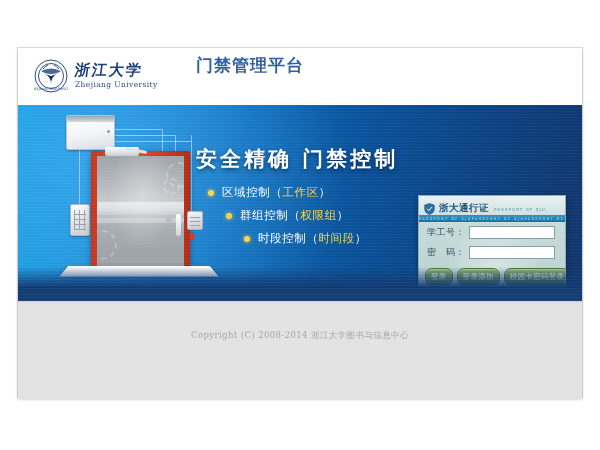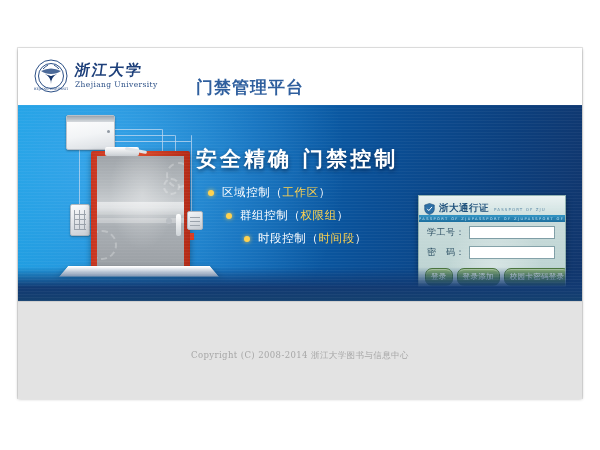--- a/index.html
+++ b/index.html
@@ -27,21 +27,21 @@
   .zju-cn{
     display:block;color:#1d3f7a;font-family:"DejaVu Serif","Liberation Serif",serif;
     font-size:15px;font-weight:bold;letter-spacing:2px;line-height:15px;
     transform:skewX(-8deg);
   }
   .zju-en{
     display:block;color:#2b4f86;font-family:"DejaVu Serif","Liberation Serif",serif;
     font-size:7.5px;letter-spacing:.4px;line-height:10px;margin-top:2px;
   }
   .sys-title{
-    position:absolute;left:178px;top:28px;
+    position:absolute;left:178px;top:6px;
     color:#2f5f9e;font-size:17px;font-weight:bold;letter-spacing:1px;
     font-family:"DejaVu Sans","Liberation Sans",sans-serif;
   }
 
   
   .banner{
     position:absolute;left:0;top:57px;width:564px;height:196px;
     background:
       radial-gradient(circle at 16% 30%, rgba(90,190,255,.55) 0%, rgba(90,190,255,0) 48%),
       linear-gradient(100deg,#109add 0%,#0e86cf 16%,#0a66b4 40%,#0a4f96 62%,#0c3f7d 84%,#11356b 100%);
@@ -217,21 +217,21 @@
   .footer{
     position:absolute;left:0;top:253px;width:564px;height:97px;
     background:#e3e3e3;
     border-top:1px solid #cfcfcf;
     text-align:center;
   }
   .fline{
     color:#a6a6a6;font-size:8.5px;letter-spacing:.4px;
     font-family:"DejaVu Serif","Liberation Serif",serif;
   }
-  .f1{margin-top:48px;}
+  .f1{margin-top:28px;}
   .f2{margin-top:13px;font-weight:bold;}
 </style>
 </head>
 <body>
 
 <div class="page">
 
   <div class="header">
     <div class="brand">
       <span class="seal">

